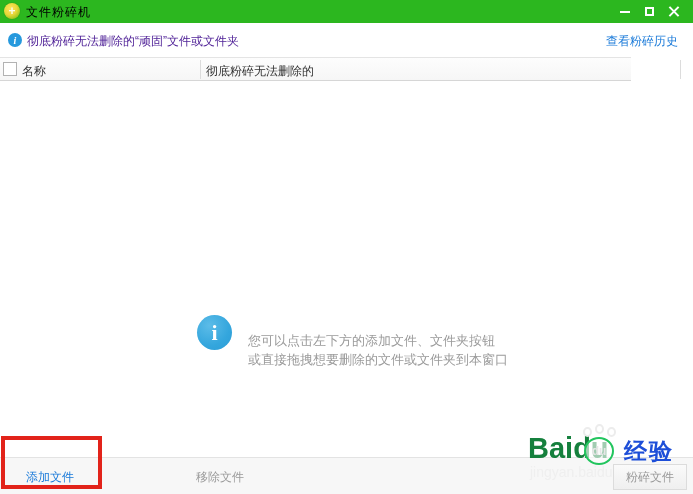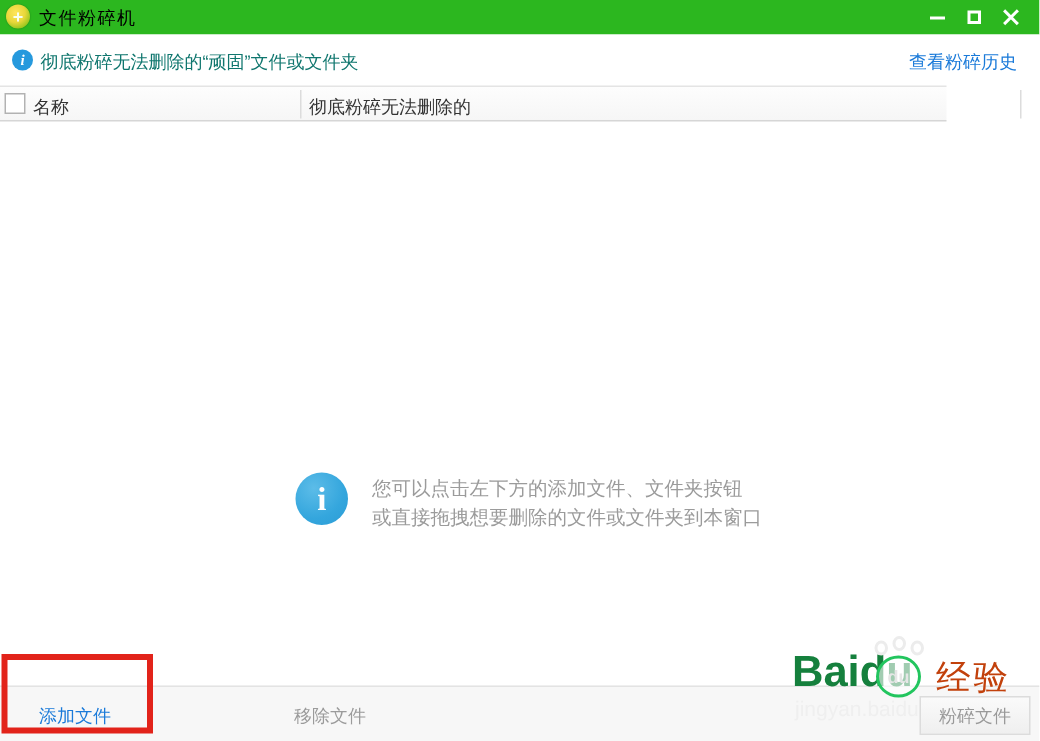--- a/index.html
+++ b/index.html
@@ -46,21 +46,21 @@
   .infobar {
     position: absolute; left: 0; top: 23px; width: 693px; height: 34px;
     background: #ffffff; display: flex; align-items: center;
   }
   .info-icon-small {
     position: absolute; left: 8px; top: 10px; width: 14px; height: 14px; border-radius: 50%;
     background: #2699dd; color: #ffffff; font-family: "Liberation Serif", serif;
     font-size: 10px; font-weight: bold; font-style: italic;
     display: flex; align-items: center; justify-content: center;
   }
-  .infobar-text { position: absolute; left: 27px; top: 10px; font-size: 12px; color: #0f766e; }
+  .infobar-text { position: absolute; left: 27px; top: 10px; font-size: 12px; color: #4c1d95; }
   .history-link {
     position: absolute; right: 15px; top: 10px; font-size: 12px; color: #1a7ad9;
     text-decoration: none; cursor: pointer;
   }
 
   
   .table-header {
     position: absolute; left: 0; top: 57px; width: 631px; height: 24px;
     background: linear-gradient(#fdfdfd, #f6f6f6);
     border-top: 1px solid #e4e4e4; border-bottom: 1px solid #d6d6d6;
@@ -78,21 +78,21 @@
 
   
   .content { position: absolute; left: 0; top: 82px; width: 693px; height: 375px; background: #ffffff; }
   .empty-state { position: absolute; left: 197px; top: 233px; display: flex; }
   .info-icon-big {
     width: 35px; height: 35px; border-radius: 50%;
     background: radial-gradient(circle at 35% 30%, #5cbce8 0%, #34a6dd 60%, #2b9cd6 100%);
     color: #ffffff; font-family: "Liberation Serif", serif; font-size: 22px; font-weight: bold;
     display: flex; align-items: center; justify-content: center; flex-shrink: 0;
   }
-  .empty-text { margin-left: 16px; margin-top: 1px; font-size: 13px; color: #9b9b9b; line-height: 19px; }
+  .empty-text { margin-left: 16px; margin-top: 16px; font-size: 13px; color: #9b9b9b; line-height: 19px; }
 
   
   .footer {
     position: absolute; left: 0; top: 457px; width: 693px; height: 37px;
     background: #f7f7f7; border-top: 1px solid #e3e3e3; text-align: center;
   }
   .footer-link { position: absolute; top: 11px; font-size: 12px; cursor: pointer; }
   .add-files { left: 26px; color: #1a7ad9; }
   .remove-files { left: 162px; color: #9b9b9b; margin-left: 34px; }
   .shred-button {
@@ -113,21 +113,21 @@
   .wm-pad {
     position: absolute; left: 2px; top: 7px; width: 30px; height: 28px; border-radius: 50%;
     border: 2px solid #22c55e; background: rgba(255,255,255,.6);
     display: flex; align-items: center; justify-content: center;
     font-size: 12px; font-weight: bold; color: #e6e6e6;
   }
   .wm-toe { position: absolute; width: 9px; height: 10px; border-radius: 50%; border: 2px solid #ececec; background: rgba(255,255,255,.6); }
   .wm-toe-1 { left: 1px; top: -3px; }
   .wm-toe-2 { left: 13px; top: -6px; }
   .wm-toe-3 { left: 25px; top: -3px; }
-  .wm-zh { position: absolute; left: 96px; top: 16px; font-size: 23px; font-weight: normal; color: #c2410c; letter-spacing: 2px; }
+  .wm-zh { position: absolute; left: 96px; top: 16px; font-size: 23px; font-weight: bold; color: #1d4ed8; letter-spacing: 2px; }
   .wm-url { position: absolute; left: 2px; top: 44px; font-size: 14px; color: #efefef; }
 
   
   .annotation-rect {
     position: absolute; left: 1px; top: 436px; width: 101px; height: 53px;
     border: 4px solid #e2231a; z-index: 10; pointer-events: none;
   }
 </style>
 </head>
 <body>

